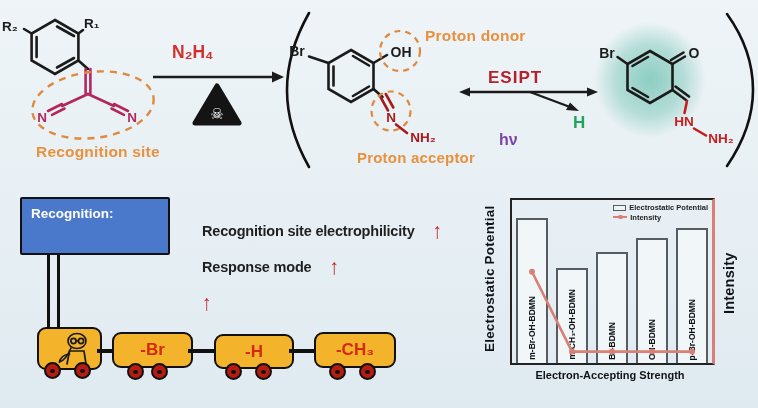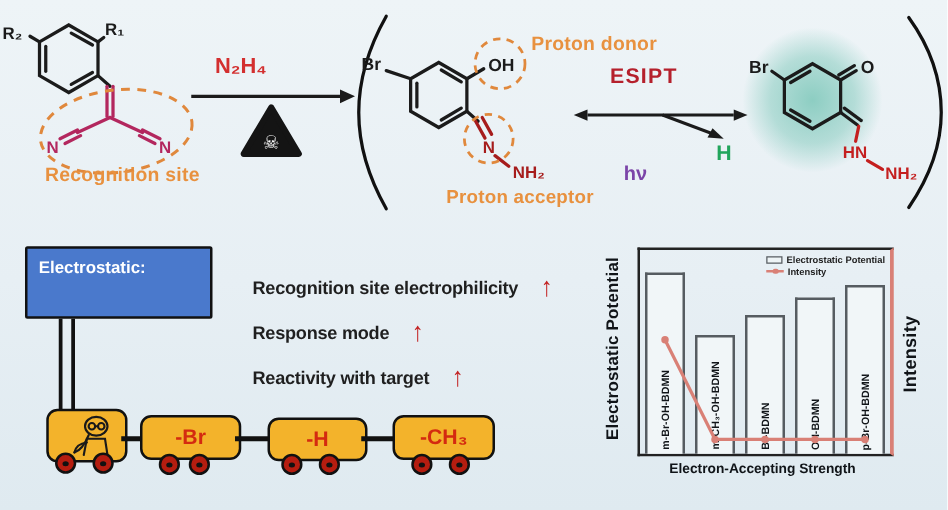--- a/index.html
+++ b/index.html
@@ -143,30 +143,30 @@
     <g stroke="#c41f1f" stroke-width="2.6" fill="none" stroke-linecap="round">
       <line x1="687" y1="101" x2="684.5" y2="113"></line>
       <line x1="694" y1="128.5" x2="706" y2="135.5"></line>
     </g>
     <text x="607" y="58" font-size="14" font-weight="bold" fill="#1b1b1b" text-anchor="middle">Br</text>
     <text x="694" y="58" font-size="14" font-weight="bold" fill="#1b1b1b" text-anchor="middle">O</text>
     <text x="684" y="126" font-size="13.5" font-weight="bold" fill="#c41f1f" text-anchor="middle">HN</text>
     <text x="721" y="143" font-size="13.5" font-weight="bold" fill="#c41f1f" text-anchor="middle">NH₂</text>
   </svg>
 
-  <div class="abs orange-label" style="left:36px; top:132px;">Recognition site</div>
+  <div class="abs orange-label" style="left:36px; top:143px;">Recognition site</div>
   <div class="abs reagent" style="left:172px; top:42px;text-align:right;">N₂H₄</div>
   <div class="abs orange-label" style="left:357px; top:149px; font-size:15px;">Proton acceptor</div>
   <div class="abs orange-label" style="left:425px; top:27px;">Proton donor</div>
-  <div class="abs esipt" style="left:488px; top:51px;">ESIPT</div>
+  <div class="abs esipt" style="left:488px; top:68px;">ESIPT</div>
   <div class="abs hv" style="left:499px; top:95px;margin-top:36px;">hν</div>
   <div class="abs hgreen" style="left:573px; top:113px;">H</div>
 
   <div class="abs sign">
-    <div>Electrostatic:</div>
+    <div>Recognition:</div>
   </div>
   <div class="abs pole" style="left:47px;"></div>
   <div class="abs pole" style="left:57px;"></div>
 
   <div class="car" style="left:37px; top:327px; width:61px; height:39px;">
     <svg width="52" height="33" viewBox="0 0 52 33">
       <g stroke="#1a1a1a" stroke-width="1.7" fill="none" stroke-linecap="round">
         <ellipse cx="33" cy="9" rx="9" ry="7.5"></ellipse>
         <circle cx="29.5" cy="9" r="2.6"></circle>
         <circle cx="37" cy="9" r="2.6"></circle>
@@ -201,21 +201,20 @@
   <div class="abs effects">
     <div class="effect-row">
       <span>Recognition site electrophilicity</span>
       <span class="up">↑</span>
     </div>
     <div class="effect-row">
       <span>Response mode</span>
       <span class="up">↑</span>
     </div>
     <div class="effect-row">
-      <span>Reactivity with target</span>
       <span class="up">↑</span>
     </div>
   </div>
 
   <div class="abs chart">
     <div class="ylab left">Electrostatic Potential</div>
     <div class="plot" id="plot">
       <div class="legend">
         <div class="legend-row">
           <span class="swatch-bar"></span>

